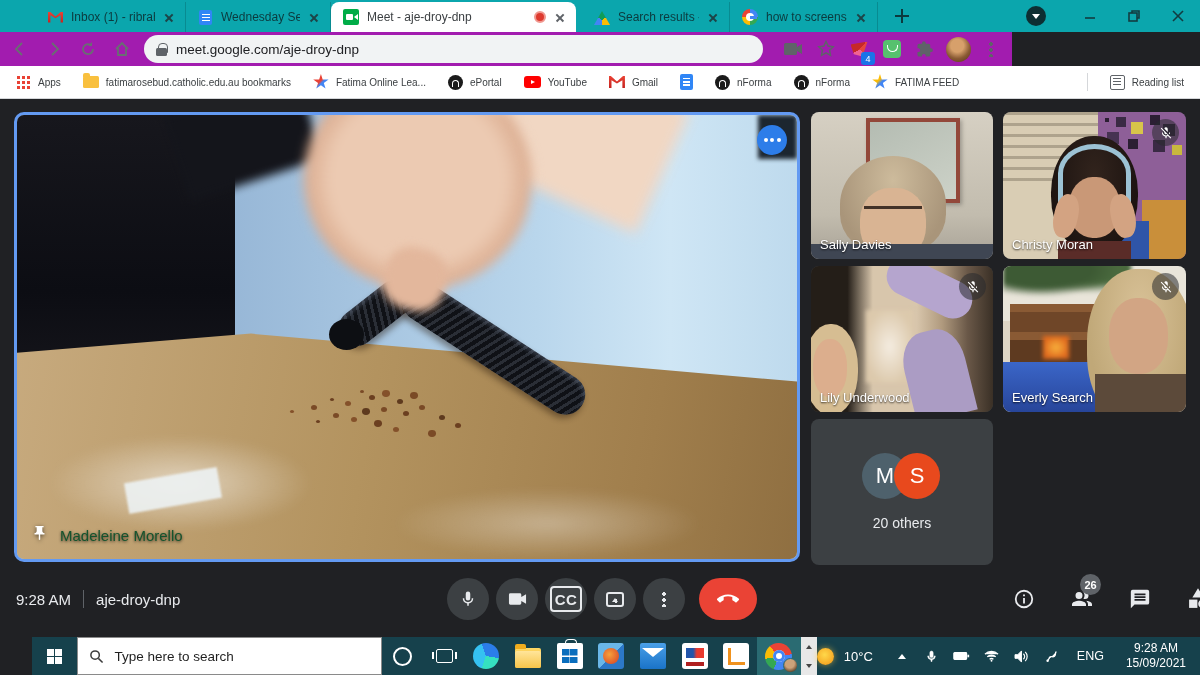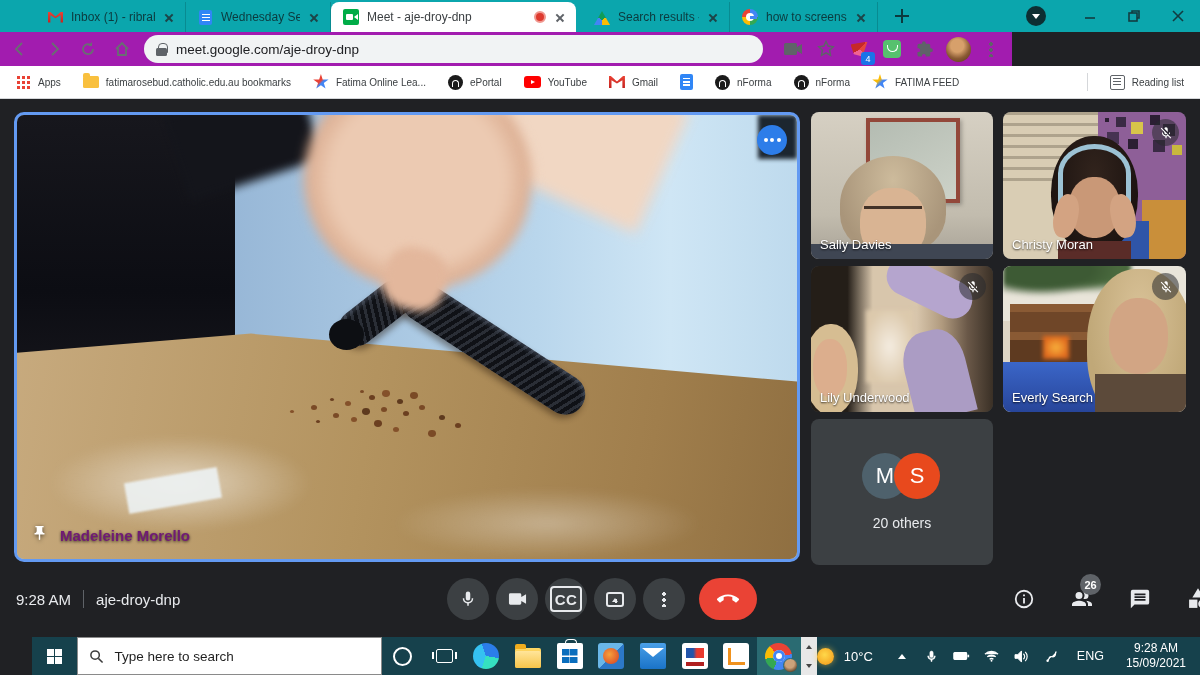--- a/index.html
+++ b/index.html
@@ -110,21 +110,21 @@
   .mv-debris { position:absolute; left:44%; top:62%; width:4px; height:3px; background:#7a4a26; border-radius:50%;
       box-shadow: 10px 6px 0 1px #6b3f20, 24px 2px 0 2px #84512a, 38px 10px 0 1px #5e3a1e, 52px 4px 0 2px #7a4a26,
       -14px 12px 0 1px #84512a, -30px 8px 0 #6b3f20, -48px 16px 0 1px #7a4a26, -70px 20px 0 #84512a,
       4px 20px 0 2px #5e3a1e, 22px 18px 0 1px #7a4a26, 44px 22px 0 1px #6b3f20, -8px 28px 0 1px #84512a,
       16px 32px 0 2px #6b3f20, 60px 16px 0 1px #7a4a26, 80px 26px 0 1px #5e3a1e, -26px 24px 0 1px #7a4a26,
       34px 38px 0 1px #84512a, -44px 30px 0 #6b3f20, 96px 34px 0 1px #6b3f20, 70px 42px 0 2px #7a4a26; }
   .mv-menu { position:absolute; right:10px; top:10px; width:30px; height:30px; border-radius:50%; background:#2d7de9; display:flex; align-items:center; justify-content:center; gap:2.5px; }
   .mv-menu i { width:4px; height:4px; border-radius:50%; background:#fff; }
   .pin-row { position:absolute; left:14px; bottom:12px; display:flex; align-items:center; gap:12px; }
   .pin-ic svg { fill:#fff; filter:drop-shadow(0 1px 2px rgba(0,0,0,.6)); }
-  .pinned-name { color:#701a75; font-size:15px; font-weight:700; text-shadow:0 1px 3px rgba(0,0,0,.7); }
+  .pinned-name { color:#14532d; font-size:15px; font-weight:400; text-shadow:0 1px 3px rgba(0,0,0,.7); }
 
   .tile { position:absolute; border-radius:8px; overflow:hidden; background:#3c4043; }
   .t1 { left:811px; top:13px; width:182px; height:147px; }
   .t2 { left:1003px; top:13px; width:183px; height:147px; }
   .t3 { left:811px; top:167px; width:182px; height:146px; }
   .t4 { left:1003px; top:167px; width:183px; height:146px; }
   .t5 { left:811px; top:320px; width:182px; height:146px; }
   .t6 { left:1003px; top:320px; width:183px; height:146px; }
   .tile-name { position:absolute; left:9px; bottom:7px; color:#fff; font-size:13px; font-weight:500; text-shadow:0 1px 2px rgba(0,0,0,.8); z-index:5; }
   .mute-badge { position:absolute; right:7px; top:7px; width:27px; height:27px; border-radius:50%; background:rgba(40,42,45,.55); display:flex; align-items:center; justify-content:center; z-index:5; }

